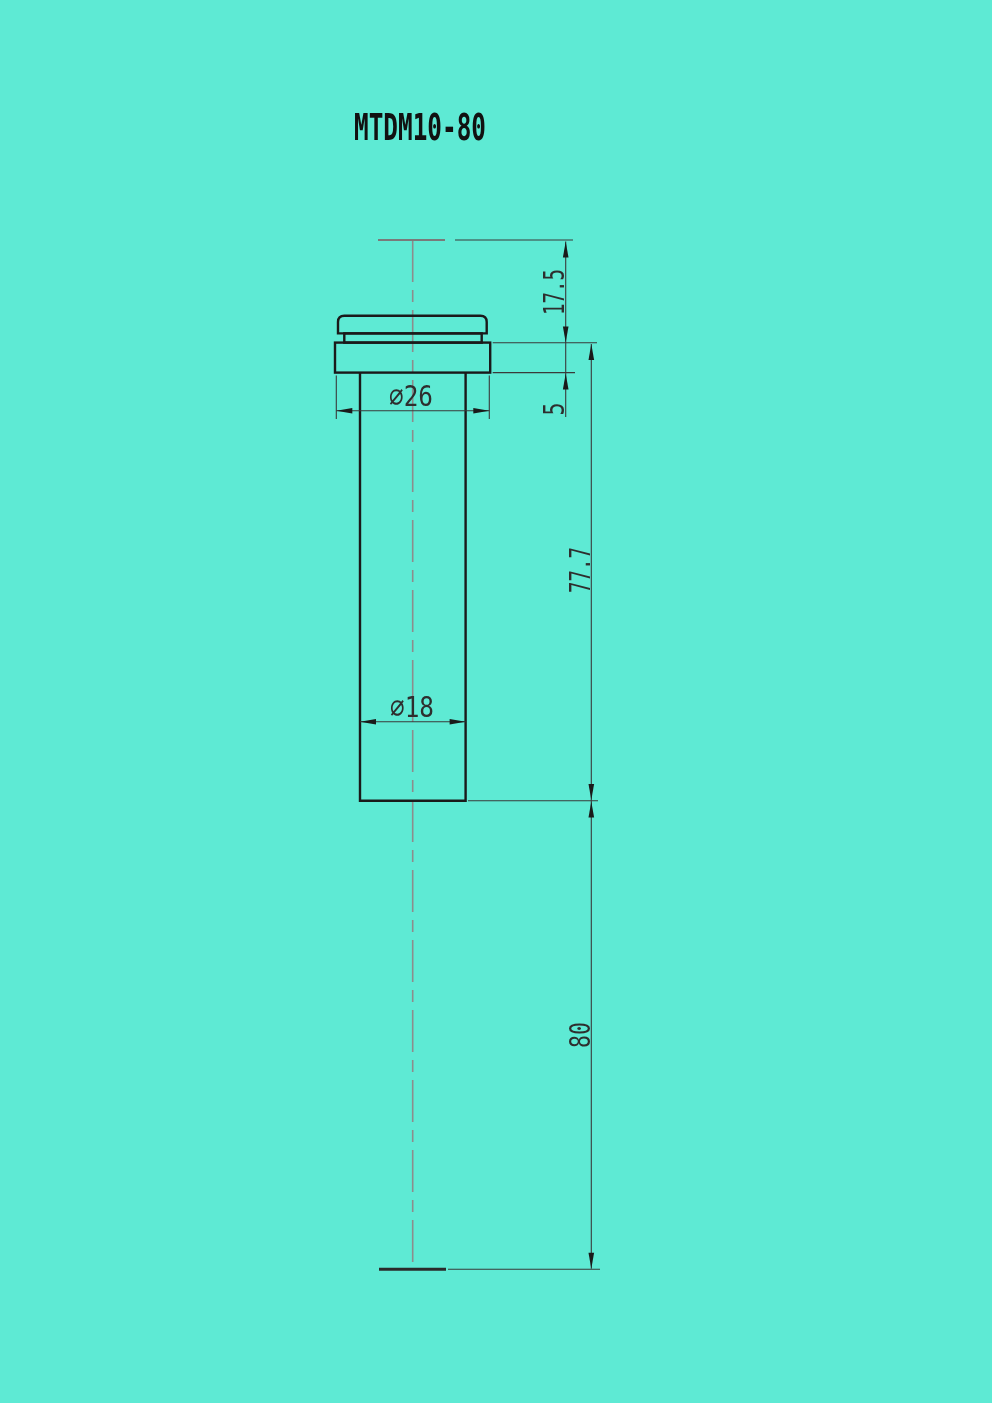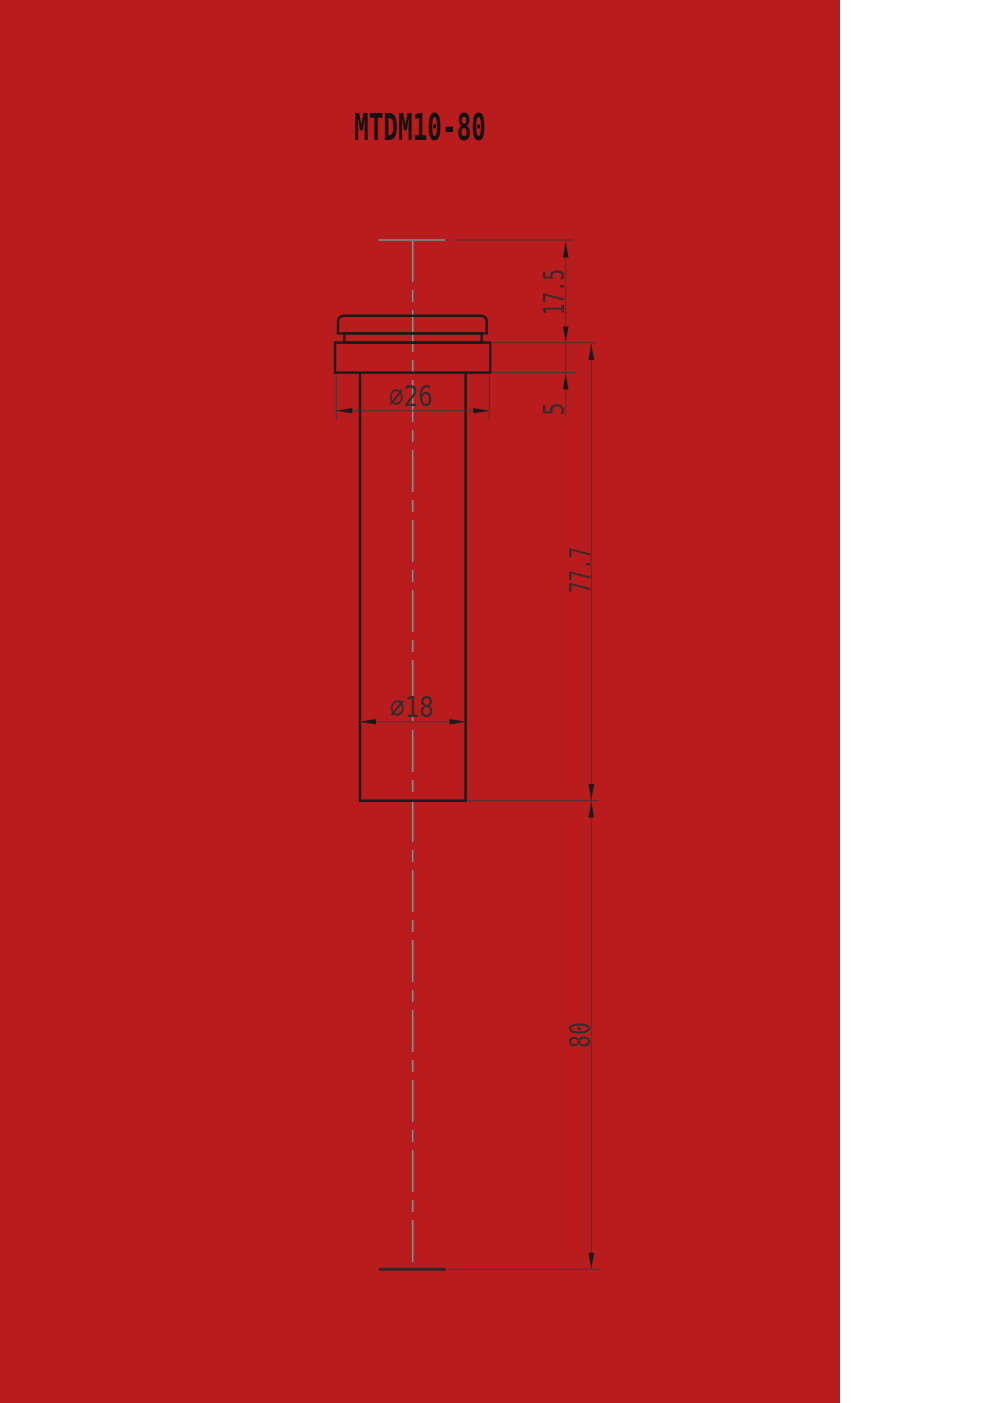--- a/index.html
+++ b/index.html
@@ -2,23 +2,23 @@
 <html><head>
 <meta charset="utf-8">
 <style>
   html, body {
     margin: 0;
     padding: 0;
     background: #ffffff;
   }
   .page {
     position: relative;
-    width: 840px;
+    width: 992px;
     height: 1403px;
-    background: #b91c1c;
+    background: #5eead4;
     overflow: hidden;
   }
   svg { display: block; }
 
   
   .part      { stroke: #1a1a1a; stroke-width: 2.4; fill: none; stroke-linejoin: miter; }
   .thin      { stroke: #3a3a3a; stroke-width: 1.1; fill: none; }
   .centerln  { stroke: #8c8c8c; stroke-width: 1.6; fill: none; stroke-dasharray: 42 8 12 8; }
   .tick-top  { stroke: #7a7a7a; stroke-width: 2.2; fill: none; }
   .tick-bot  { stroke: #2a2a2a; stroke-width: 3;   fill: none; }

